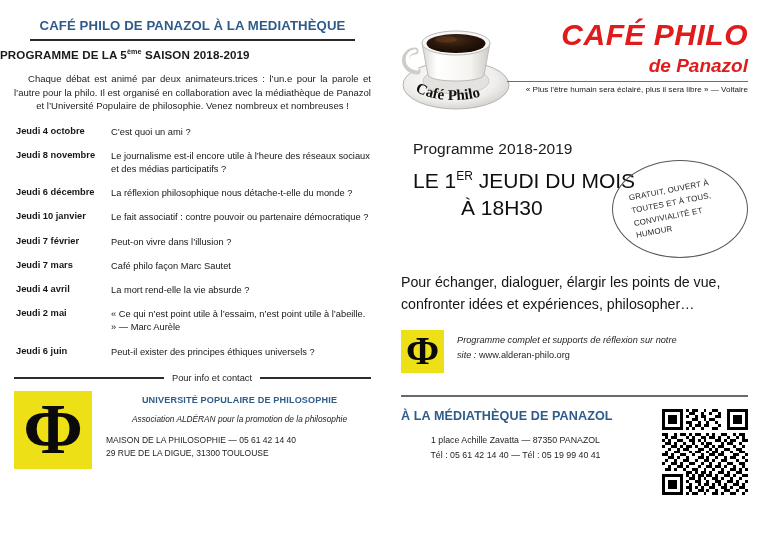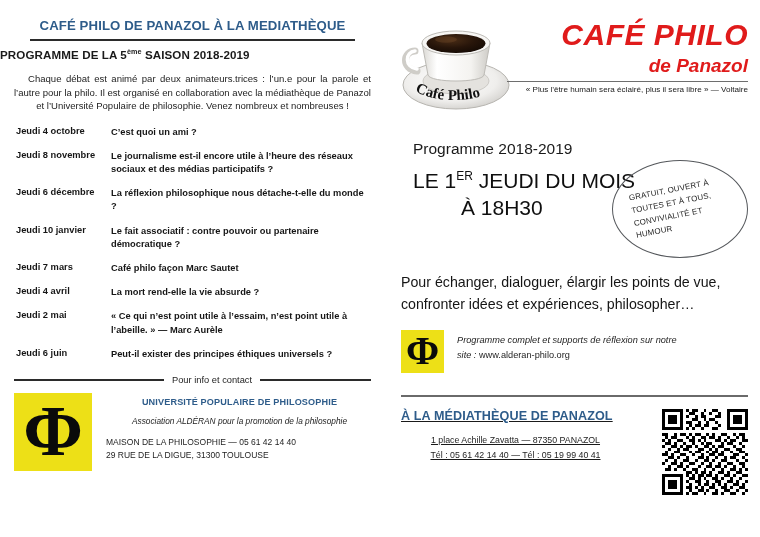--- a/index.html
+++ b/index.html
@@ -89,21 +89,21 @@
     width: 95px;
     padding: 0 0 11px 16px;
     font-size: 9.3px;
     font-weight: bold;
     white-space: nowrap;
     color: #161616;
   }
   .sched-topic {
     padding: 0 14px 11px 0;
     font-size: 9.3px;
-    font-weight: bold;
+    font-weight: normal;
     line-height: 1.42;
     color: #161616;
   }
 
   
   .contact-divider {
     display: flex;
     align-items: center;
     gap: 8px;
     margin: 3px 14px 0 14px;
@@ -283,21 +283,21 @@
     margin: 22px 12px 0 16px;
     border: 0;
     border-top: 2px solid #6a6a6a;
   }
   .media-row {
     display: flex;
     align-items: flex-start;
     margin: 12px 12px 0 16px;
     gap: 14px;
   }
-  .media-text { flex: 1 1 auto; text-decoration: underline; }
+  .media-text { flex: 1 1 auto; }
   .media-title {
     color: #2e5c8a;
     font-size: 12.6px;
     font-weight: bold;
     letter-spacing: .1px;
   }
   .media-addr {
     margin-top: 10px;
     text-align: center;
     font-size: 8.8px;
@@ -333,20 +333,24 @@
           <td class="sched-date">Jeudi 8 novembre</td>
           <td class="sched-topic">Le journalisme est-il encore utile à l’heure des réseaux sociaux et des médias participatifs ?</td>
         </tr>
         <tr>
           <td class="sched-date">Jeudi 6 décembre</td>
           <td class="sched-topic">La réflexion philosophique nous détache-t-elle du monde ?</td>
         </tr>
         <tr>
           <td class="sched-date">Jeudi 10 janvier</td>
           <td class="sched-topic">Le fait associatif : contre pouvoir ou partenaire démocratique ?</td>
+        </tr>
+        <tr>
+          <td class="sched-date">Jeudi 7 février</td>
+          <td class="sched-topic">Peut-on vivre dans l’illusion ?</td>
         </tr>
         <tr>
           <td class="sched-date">Jeudi 7 mars</td>
           <td class="sched-topic">Café philo façon Marc Sautet</td>
         </tr>
         <tr>
           <td class="sched-date">Jeudi 4 avril</td>
           <td class="sched-topic">La mort rend-elle la vie absurde ?</td>
         </tr>
         <tr>

